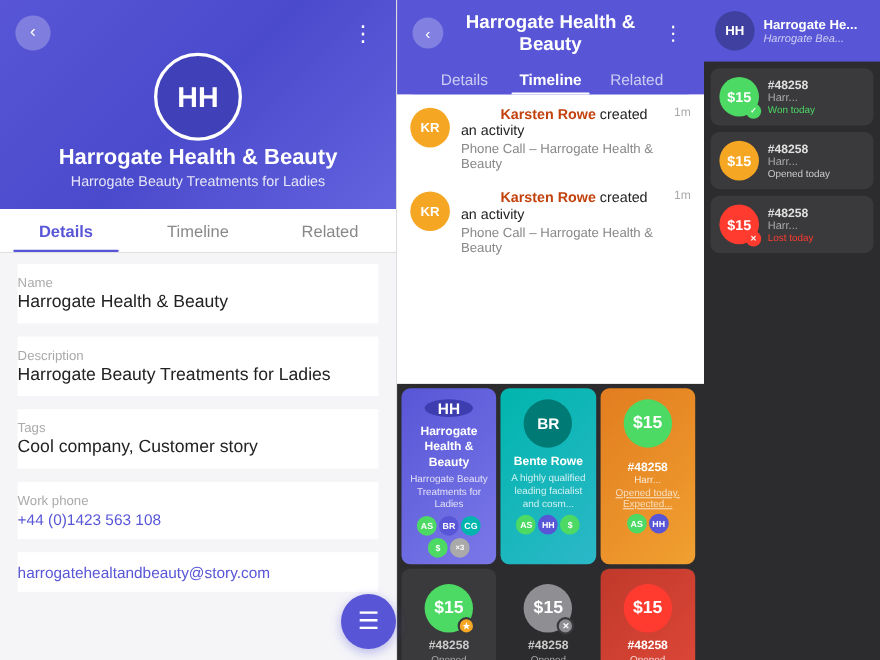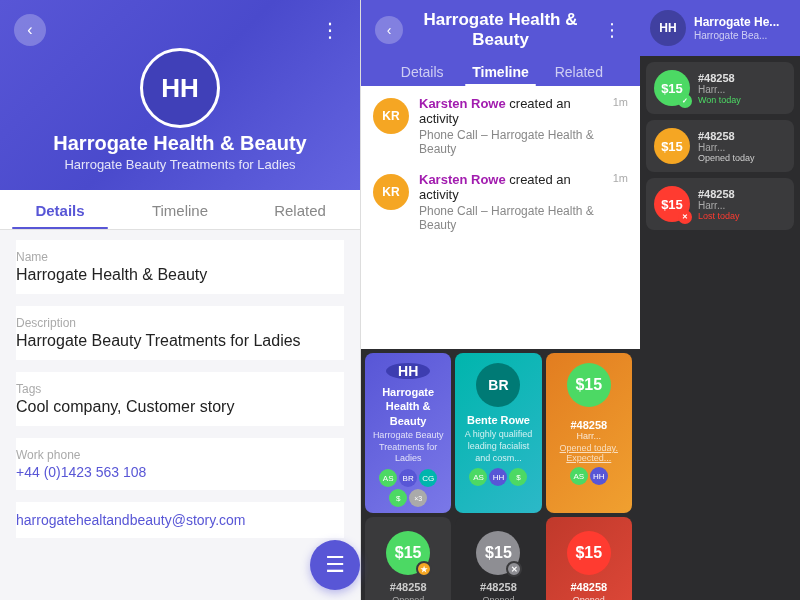--- a/index.html
+++ b/index.html
@@ -280,21 +280,22 @@
     .timeline-header-row {
       display: flex;
       justify-content: space-between;
       align-items: flex-start;
     }
     .timeline-who {
       font-size: 13px;
       color: #222;
     }
     .timeline-who strong {
-      color: #a21caf;
+      color: #c2410c;
+      margin-left: 36px;
     }
     .timeline-time {
       font-size: 11px;
       color: #aaa;
       flex-shrink: 0;
       margin-left: 6px;
     }
     .timeline-sub {
       font-size: 12px;
       color: #888;
@@ -367,21 +368,21 @@
     }
     .card-tag {
       width: 18px;
       height: 18px;
       border-radius: 50%;
       font-size: 8px;
       color: white;
       display: flex;
       align-items: center;
       justify-content: center;
-      font-weight: normal;
+      font-weight: bold;
     }
     .tag-green { background: #4cd964; }
     .tag-purple { background: #5856d6; }
     .tag-teal { background: #00b5ad; }
     .tag-dollar { background: #4cd964; }
     .tag-x3 { background: #aaa; font-size: 7px; }
 
     
     .card-deal {
       width: calc(33.33% - 4px);
@@ -478,20 +479,21 @@
     }
     .right-title-text {
       font-size: 12px;
       font-weight: 700;
       color: white;
       line-height: 1.3;
     }
     .right-title-sub {
       font-size: 10px;
       color: rgba(255,255,255,0.7);
+      font-style: italic;
     }
     .related-list {
       flex: 1;
       overflow-y: auto;
       padding: 6px;
       display: flex;
       flex-direction: column;
       gap: 6px;
     }
     .related-item {

